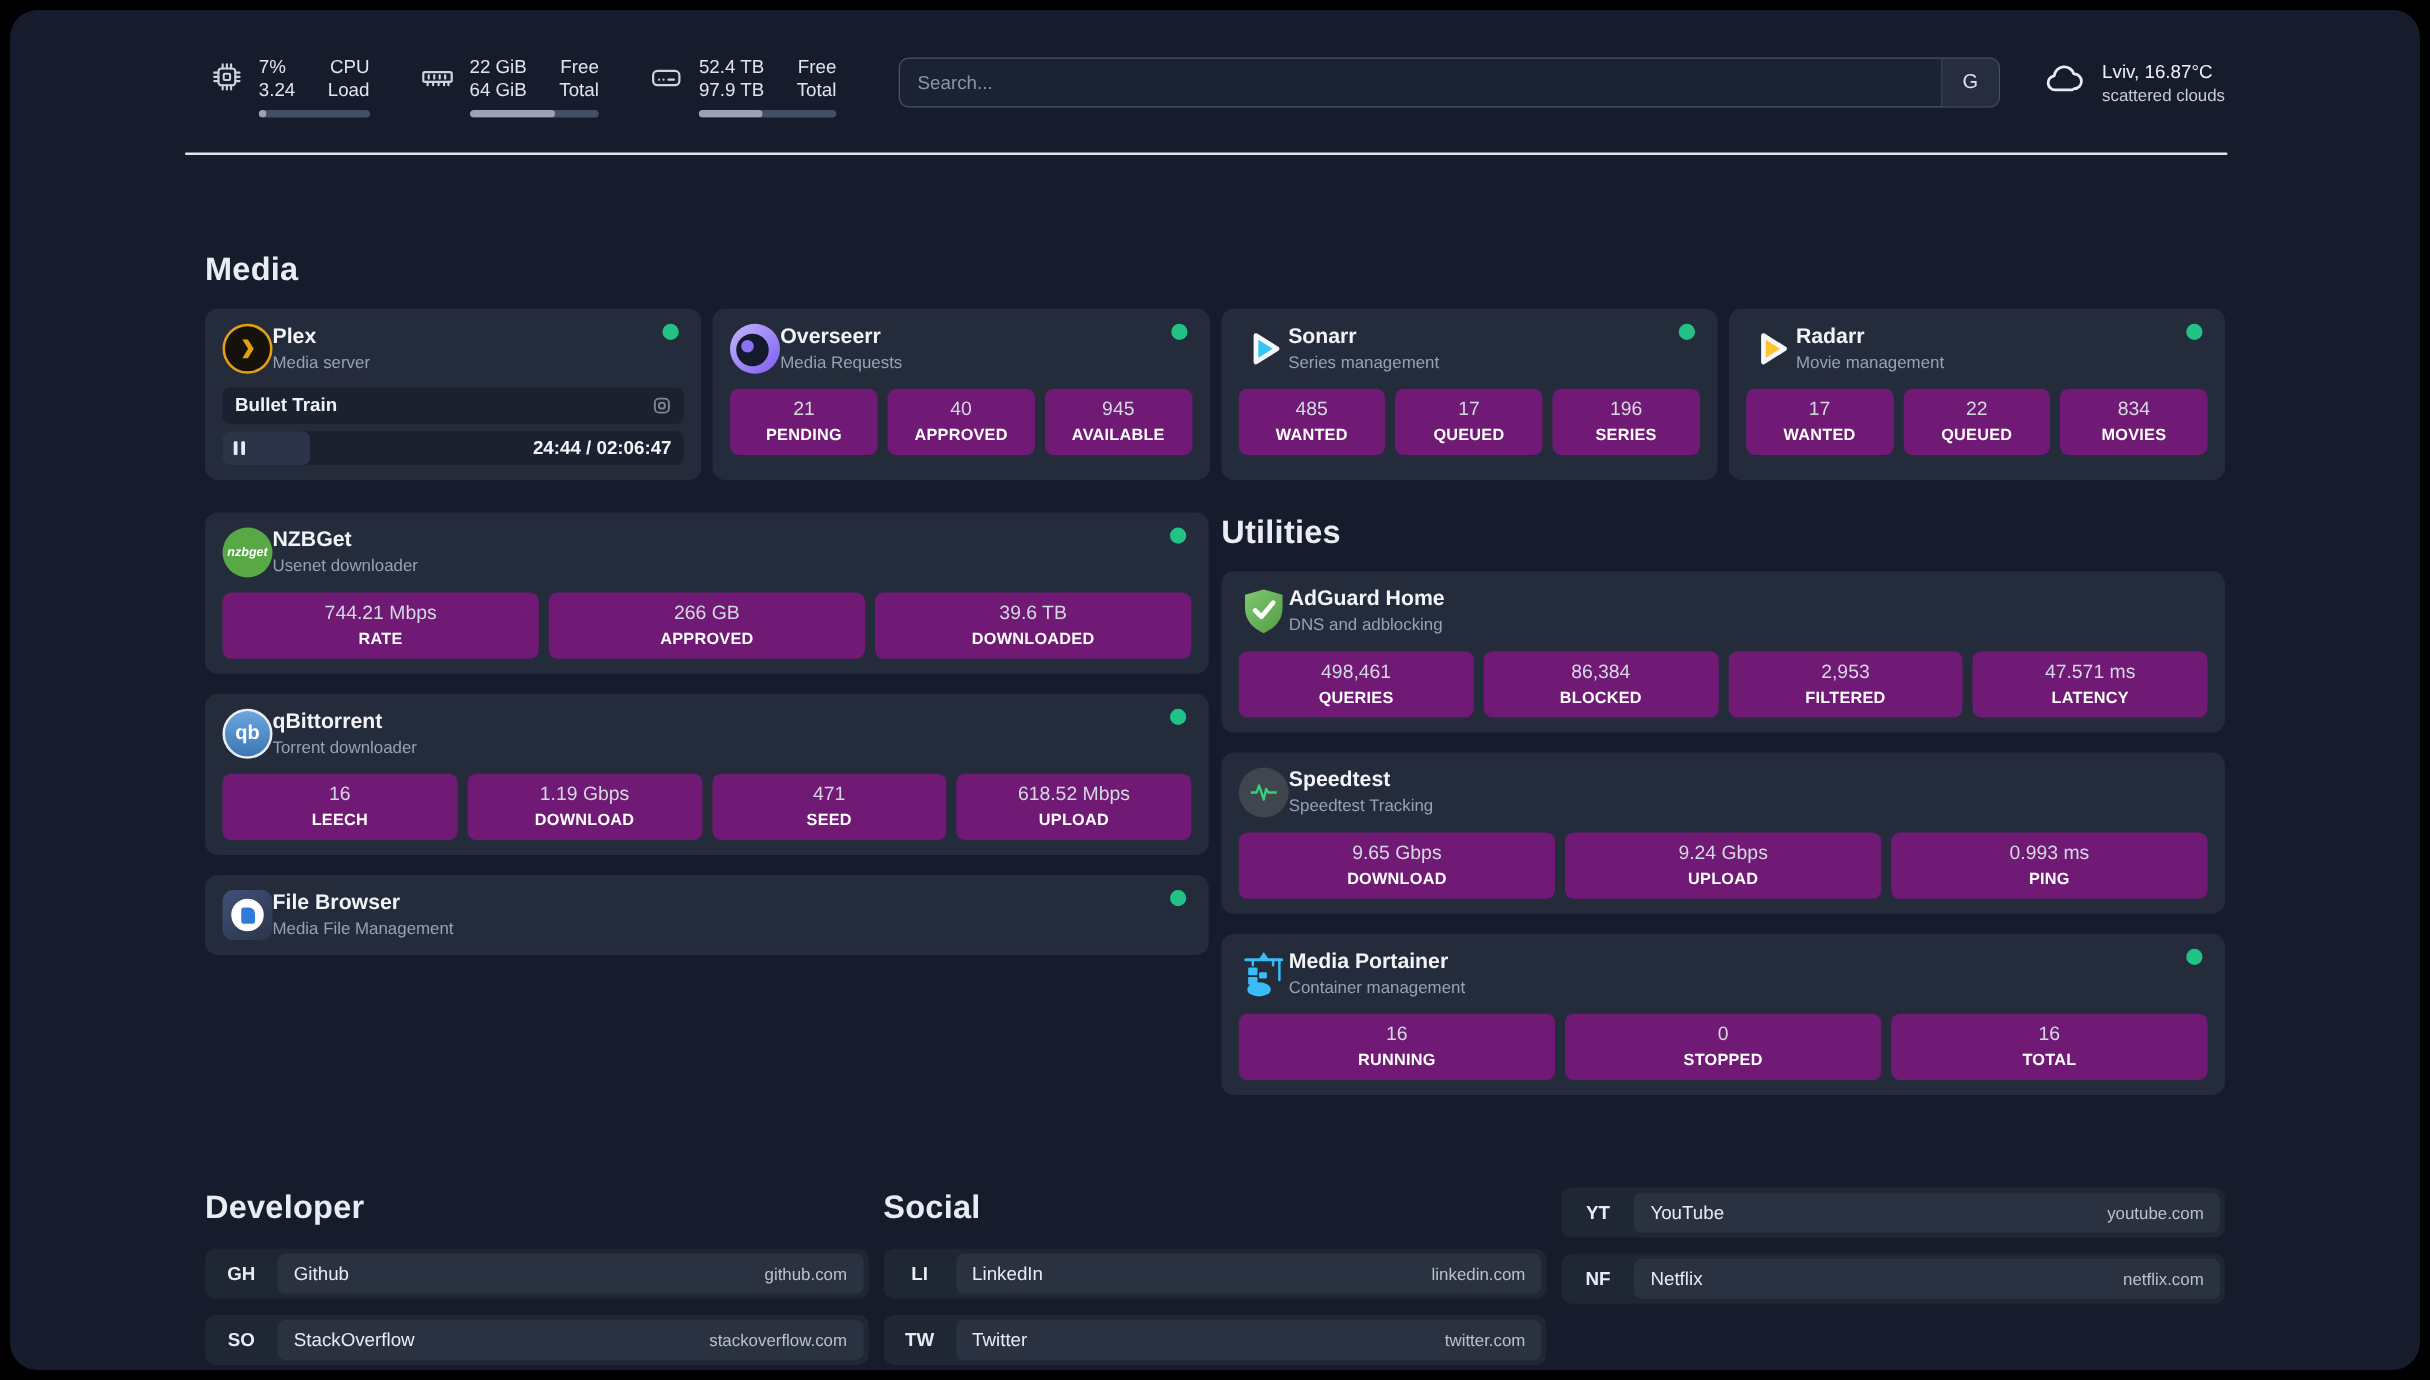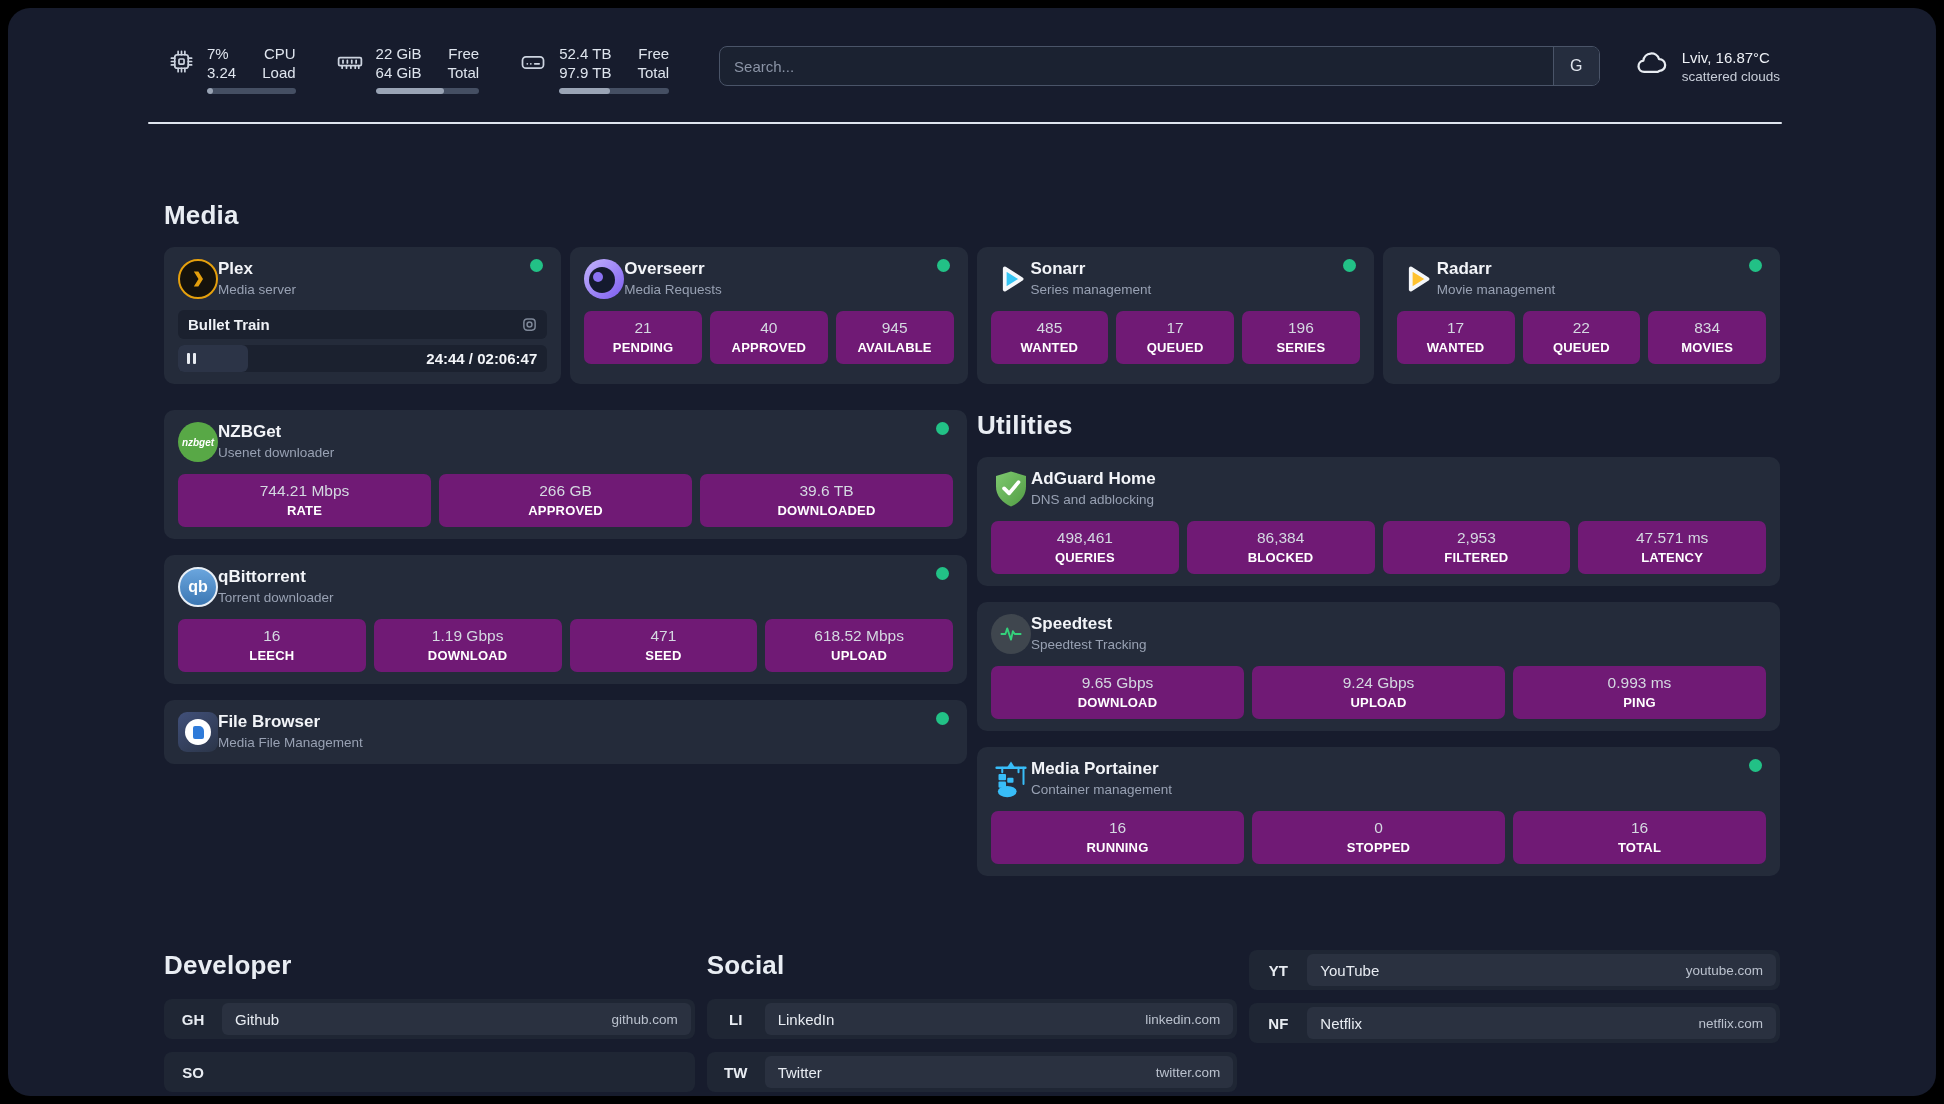--- a/index.html
+++ b/index.html
@@ -502,20 +502,24 @@
         <div class="sec-title">Developer</div>
         <div class="bm-row">
           <span class="bm-abbr">GH</span>
           <div class="bm-inner">
             <span class="bm-name">Github</span>
             <span class="bm-url">github.com</span>
           </div>
         </div>
         <div class="bm-row">
           <span class="bm-abbr">SO</span>
+          <div class="bm-inner">
+            <span class="bm-name">StackOverflow</span>
+            <span class="bm-url">stackoverflow.com</span>
+          </div>
         </div>
 
       </div>
 
       <div class="bm-col">
         <div class="sec-title">Social</div>
         <div class="bm-row">
           <span class="bm-abbr">LI</span>
           <div class="bm-inner">
             <span class="bm-name">LinkedIn</span>

